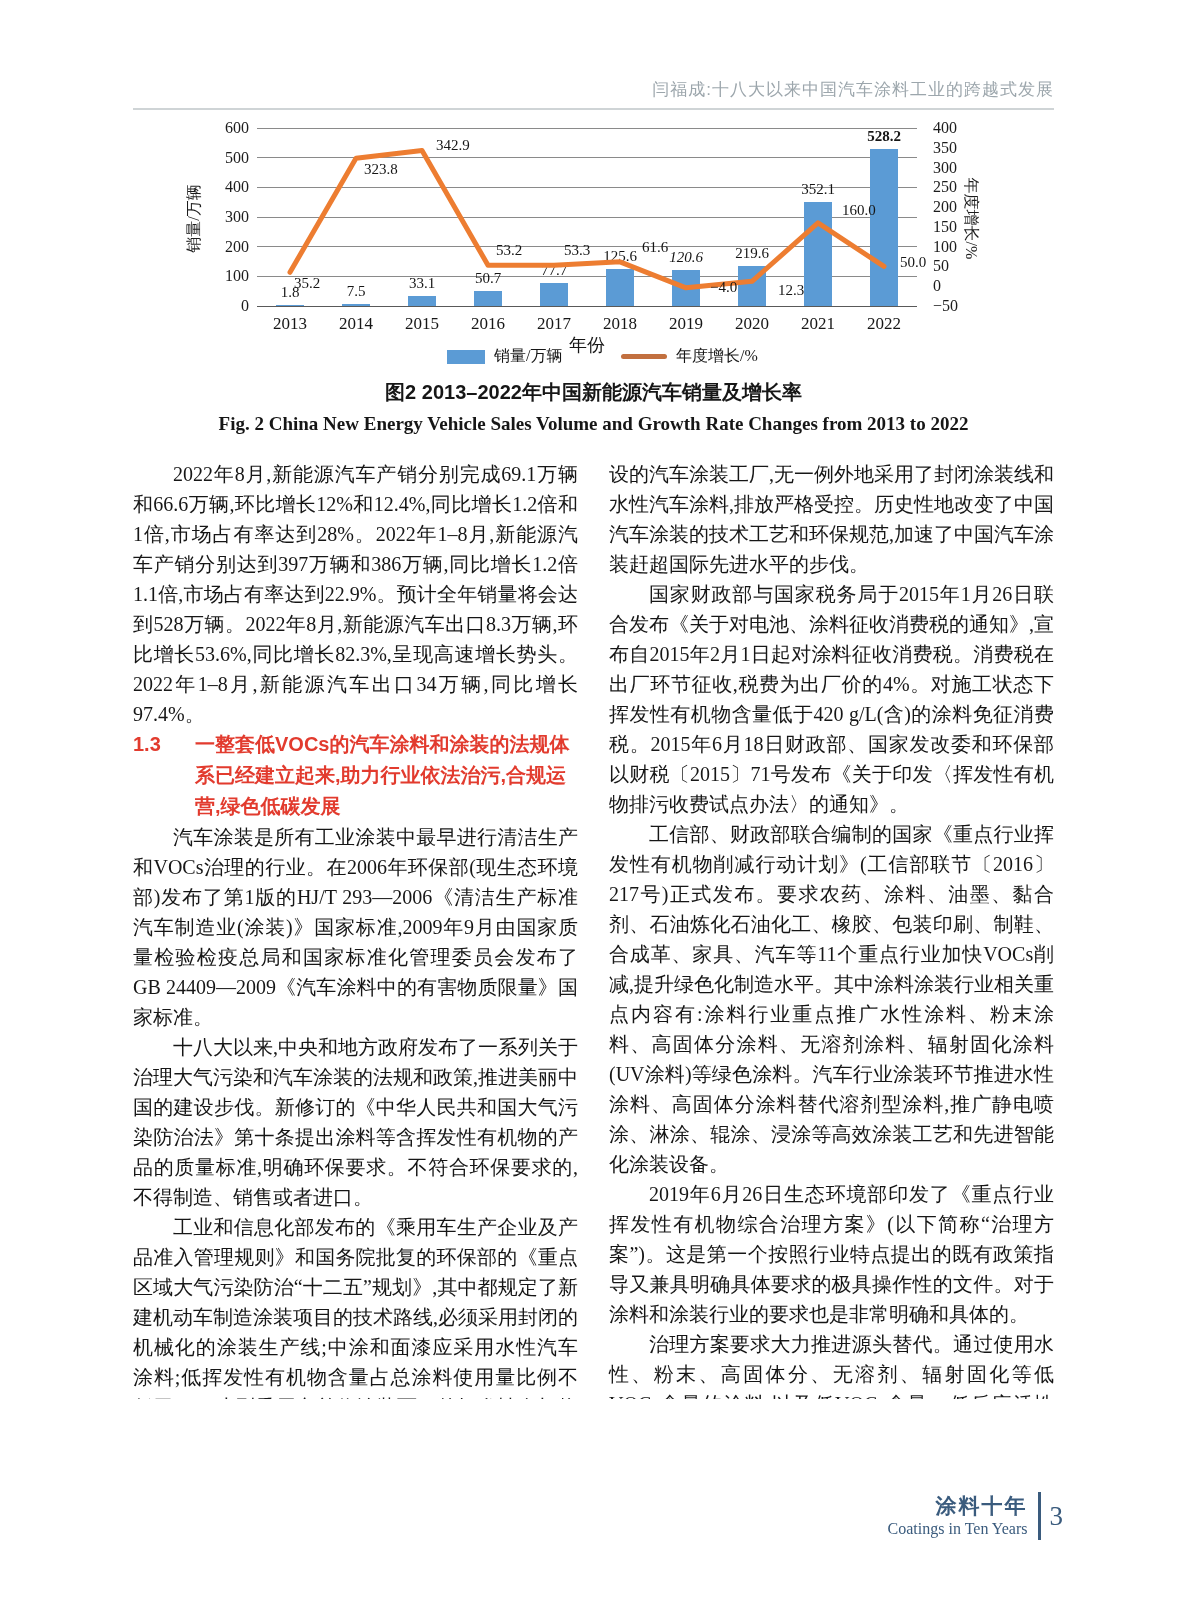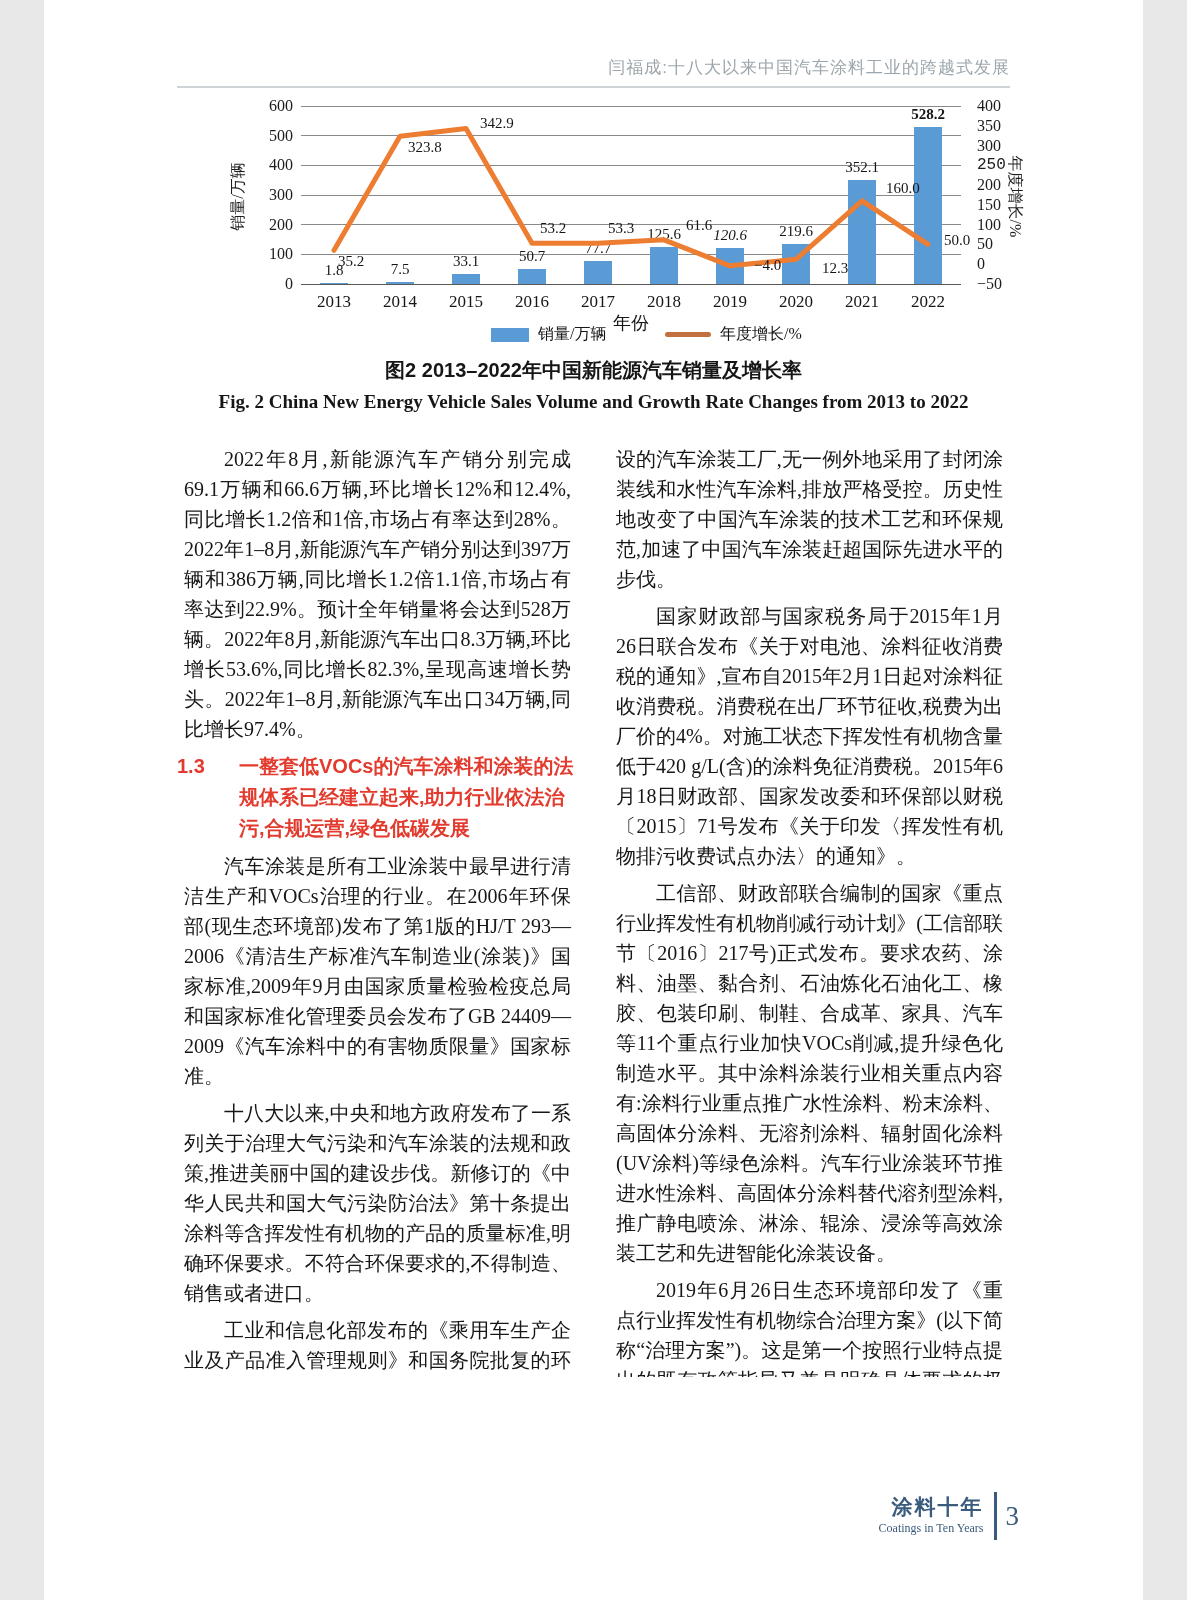--- a/index.html
+++ b/index.html
@@ -1,17 +1,17 @@
 <!DOCTYPE html>
 <html><head>
 <meta charset="utf-8">
 <style>
   html,body{margin:0;padding:0;background:#e8e8e8;}
-  .page{position:relative;width:1099px;height:1600px;background:#ffffff;margin:0 auto;
-        box-sizing:border-box;padding:56px 133px 0 133px;overflow:hidden;
+  .page{position:relative;width:1187px;height:1600px;background:#ffffff;margin:0 auto;
+        box-sizing:border-box;padding:78px 133px 0 133px;overflow:hidden;
         font-family:"Liberation Serif","DejaVu Serif",serif;color:#161616;}
   
   .running-head{text-align:right;font-family:"Liberation Sans","DejaVu Sans",sans-serif;
         font-size:17px;color:#9CA6AC;letter-spacing:1px;}
   .head-rule{border:none;border-top:2px solid #cfd4d6;margin:7px 0 0 0;}
   
   .intro{display:flex;gap:31px;margin-top:25px;}
   .intro .icol{width:445px;text-align:justify;font-size:20px;line-height:31px;}
   
   .chart{position:relative;height:258px;margin:6px 0 0 36px;
@@ -35,31 +35,31 @@
   .swatch-bar{width:38px;height:14px;background:#5B9BD5;}
   .swatch-line{width:46px;height:5px;background:#C2703F;border-radius:3px;}
   
   .fig-caption-zh{text-align:center;font-weight:bold;font-size:20px;margin-top:5px;
         font-family:"Liberation Sans","DejaVu Sans",sans-serif;}
   .fig-caption-en{text-align:center;font-weight:bold;font-size:19px;margin-top:7px;
         font-family:"Liberation Serif","DejaVu Serif",serif;}
   
   .bodycols{display:flex;gap:31px;margin-top:24px;height:940px;overflow:hidden;}
   .bcol{width:445px;font-size:20px;line-height:30px;text-align:justify;}
-  .para{margin:7px;}
+  .para{margin:0;}
   .para.indent{text-indent:2em;}
   .heading{display:flex;font-family:"Liberation Sans","DejaVu Sans",sans-serif;
         font-weight:bold;color:#E23B2E;line-height:31px;font-size:20px;text-align:left;}
   .h-num{width:62px;flex-shrink:0;}
   .h-text{flex:1;}
   
   .footer{position:absolute;top:1492px;right:124px;display:flex;align-items:center;color:#3A5B7D;}
   .footer-brand{text-align:right;padding-right:10px;}
   .brand-zh{font-size:21px;font-weight:bold;letter-spacing:2px;line-height:22px;}
-  .brand-en{font-size:12px;margin-top:3px;font-family:"Liberation Serif","DejaVu Serif",serif;}
+  .brand-en{font-size:16px;margin-top:3px;font-family:"Liberation Serif","DejaVu Serif",serif;}
   .footer-divider{width:3px;height:48px;background:#3A5B7D;}
   .page-num{font-size:27px;padding-left:9px;font-family:"Liberation Serif","DejaVu Serif",serif;}
 </style>
 </head>
 <body>
 
 <div class="page">
 
   <div class="running-head">闫福成:十八大以来中国汽车涂料工业的跨越式发展</div>
   <hr class="head-rule">
@@ -122,21 +122,21 @@
   <div class="ytick l" style="top: 3px;">600</div>
       <div class="ytick l" style="top: 32.6667px;">500</div>
       <div class="ytick l" style="top: 62.3333px;">400</div>
       <div class="ytick l" style="top: 92px;">300</div>
       <div class="ytick l" style="top: 121.667px;">200</div>
       <div class="ytick l" style="top: 151.333px;">100</div>
       <div class="ytick l" style="top: 181px;">0</div>
       <div class="ytick r" style="top: 3px;">400</div>
       <div class="ytick r" style="top: 22.7778px;">350</div>
       <div class="ytick r" style="top: 42.5556px;">300</div>
-      <div class="ytick r" style="top: 62.3333px; font-family: Liberation Mono, monospace;">250</div>
+      <div class="ytick r" style="top: 62.3333px;">250</div>
       <div class="ytick r" style="top: 82.1111px;">200</div>
       <div class="ytick r" style="top: 101.889px;">150</div>
       <div class="ytick r" style="top: 121.667px;">100</div>
       <div class="ytick r" style="top: 141.444px;">50</div>
       <div class="ytick r" style="top: 161.222px;">0</div>
       <div class="ytick r" style="top: 181px;">−50</div>
       <div class="xtick" style="left: 86px;">2013</div>
       <div class="xtick" style="left: 152px;">2014</div>
       <div class="xtick" style="left: 218px;">2015</div>
       <div class="xtick" style="left: 284px;">2016</div>

